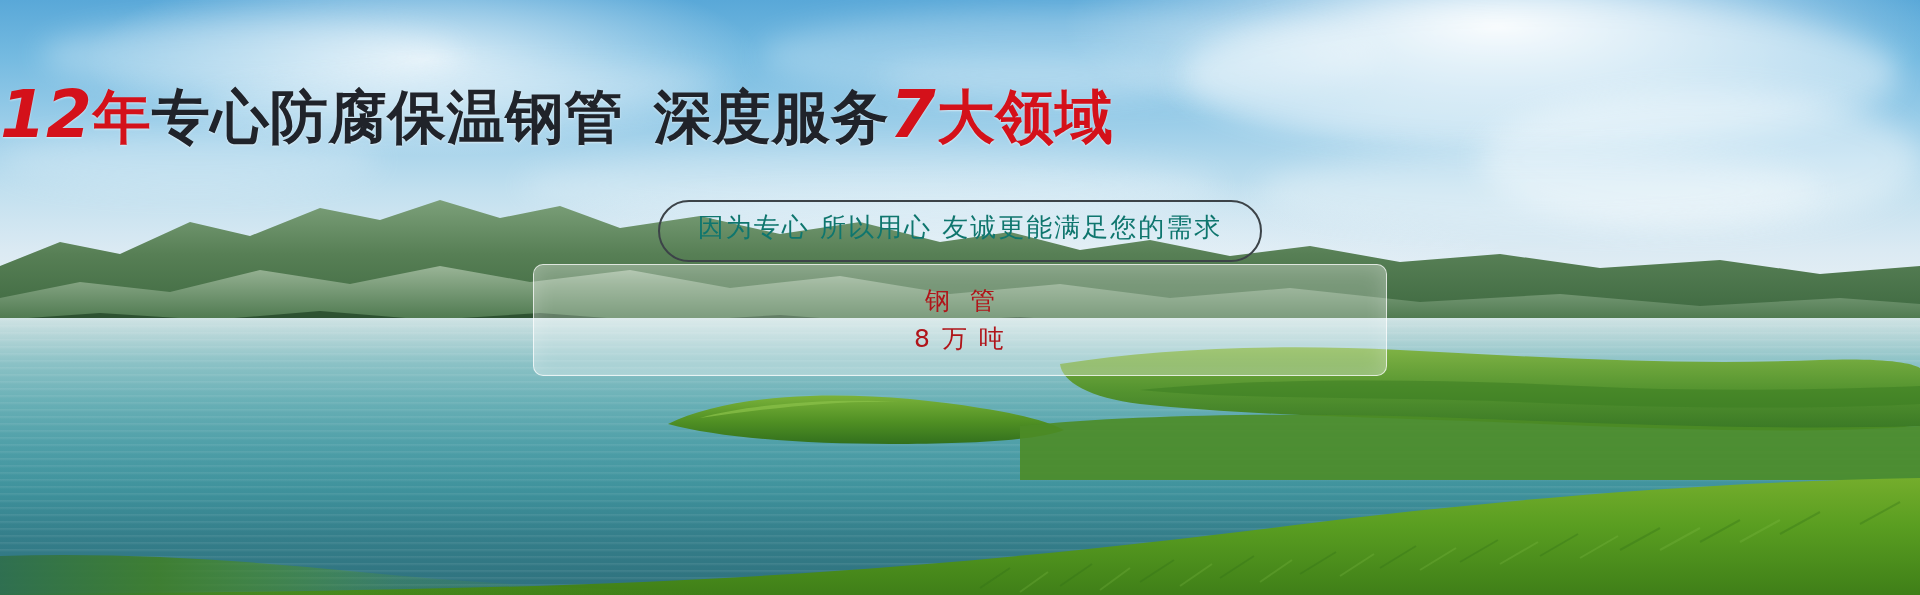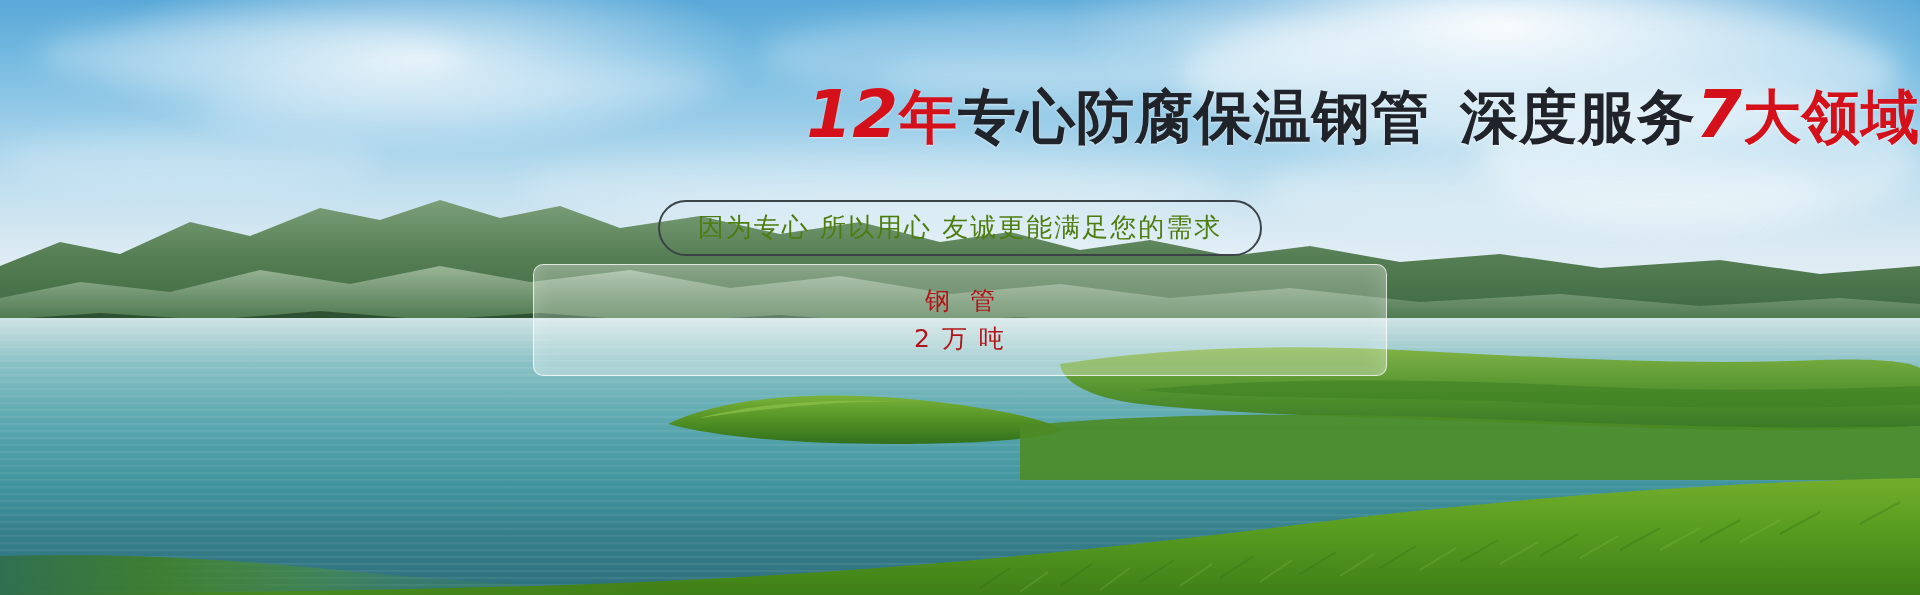--- a/index.html
+++ b/index.html
@@ -121,21 +121,21 @@
     position: absolute;
     left: 0; top: 0;
     width: 1920px; height: 595px;
   }
 
   .headline {
     position: absolute;
     left: 0;
     top: 82px;
     width: 1920px;
-    text-align: right;
+    text-align: left;
     white-space: nowrap;
     font-family: "DejaVu Sans", "Liberation Sans", sans-serif;
     font-weight: 700;
     font-size: 58px;
     line-height: 66px;
     letter-spacing: 1px;
     color: #20232a;
     text-shadow: 0 1px 2px rgba(255,255,255,0.55);
   }
   .headline .num {
@@ -156,28 +156,28 @@
 
   .subtitle-wrap {
     position: absolute;
     left: 0;
     top: 200px;
     width: 1920px;
     text-align: center;
   }
   .subtitle {
     display: inline-block;
-    padding: 9px 38px 11px 38px;
+    padding: 9px 38px 17px 38px;
     border: 2px solid #3c4348;
     border-radius: 34px;
     font-family: "DejaVu Sans", "Liberation Sans", sans-serif;
     font-size: 26px;
     line-height: 32px;
     letter-spacing: 2px;
-    color: #4d7c0f;
+    color: #0f766e;
     white-space: nowrap;
     background: transparent;
   }
 
   
   .cards {
     position: absolute;
     left: 533px;
     top: 264px;
     width: 854px;
@@ -359,21 +359,21 @@
     </div>
 
     <div class="subtitle-wrap">
       <div class="subtitle">因为专心 所以用心  友诚更能满足您的需求</div>
     </div>
 
     <div class="cards">
 
       <div class="card">
         <div class="label">钢 管</div>
-        <div class="value"><span>2 万 吨</span></div>
+        <div class="value"><span>8 万 吨</span></div>
       </div>
 
 
 
     </div>
 
   </div>
 </div>
 
 </body></html>

